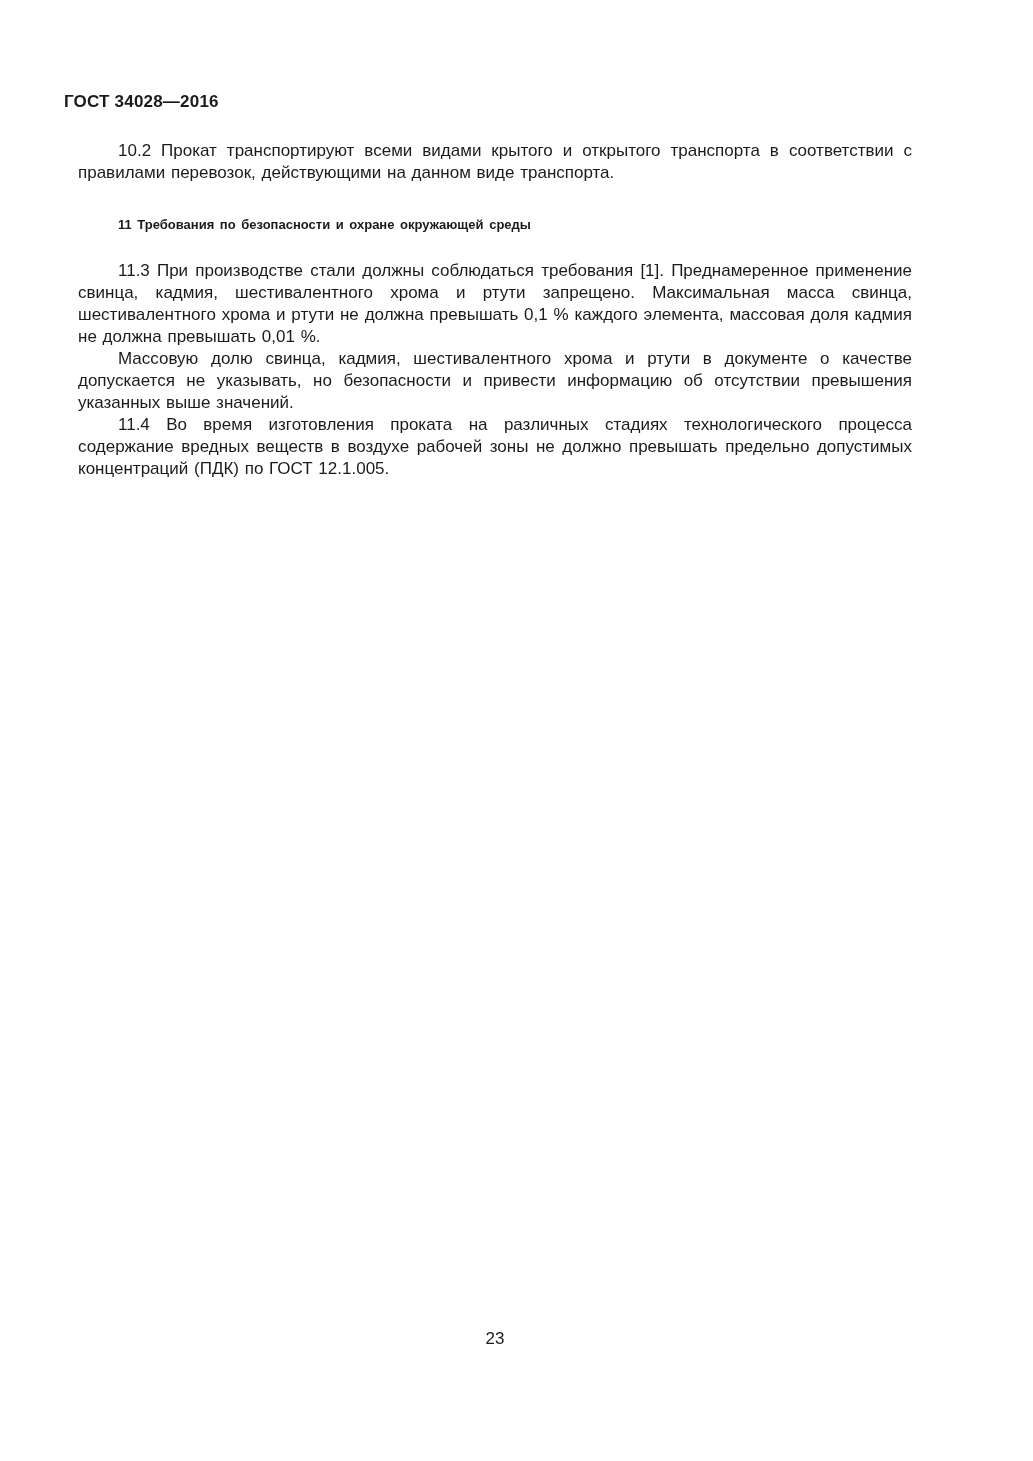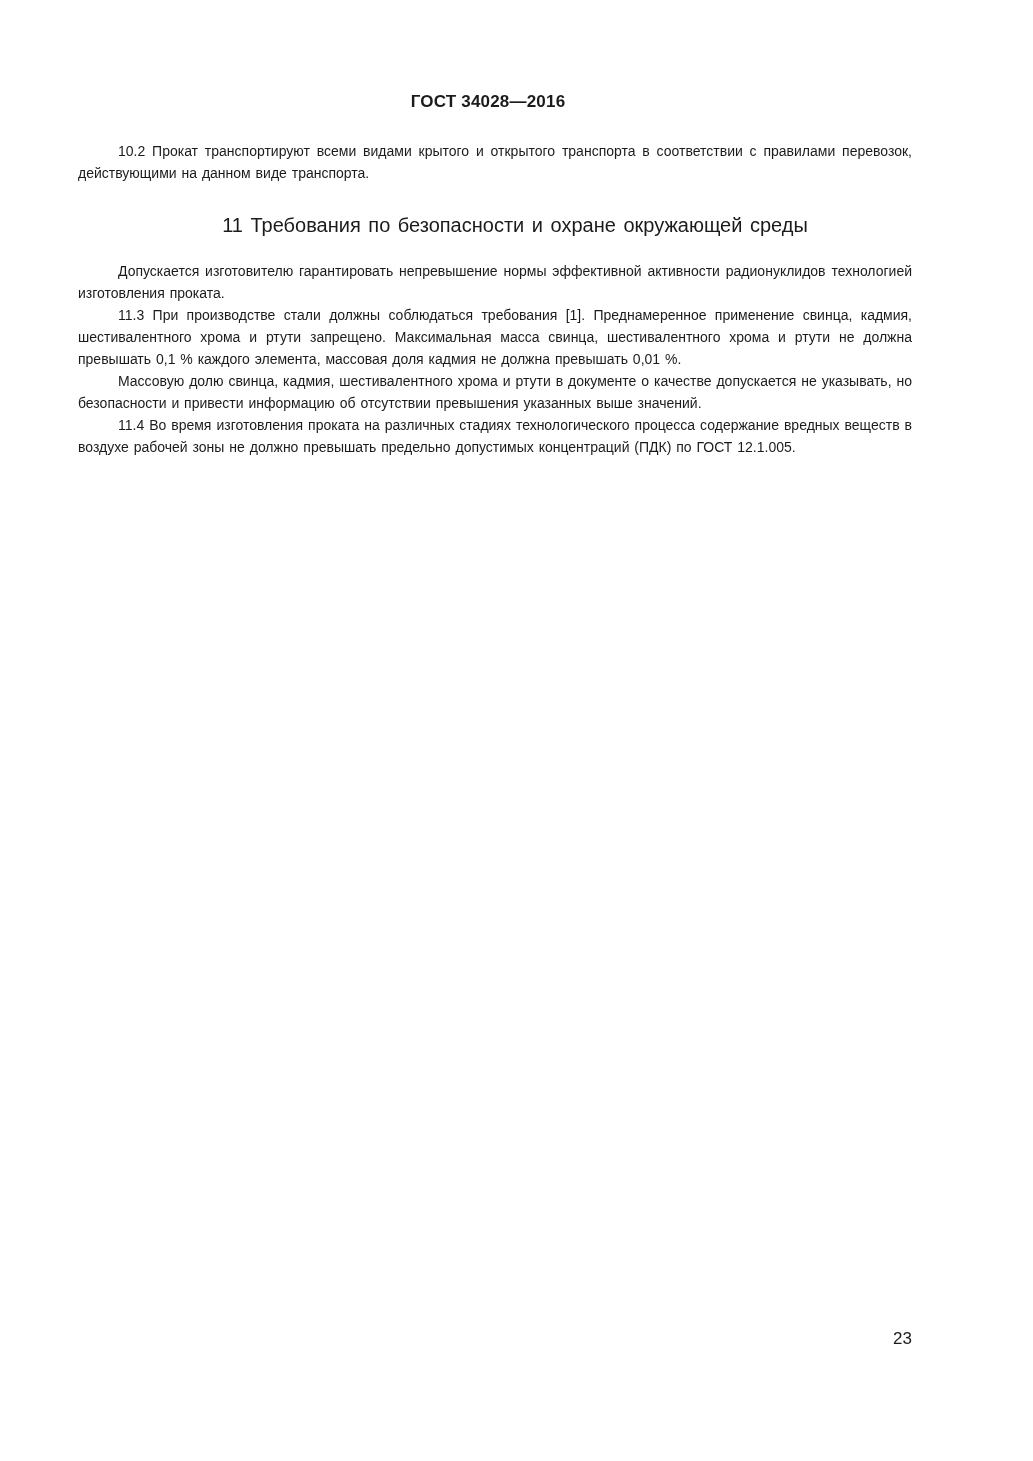--- a/index.html
+++ b/index.html
@@ -15,76 +15,74 @@
     background: #ffffff;
     font-family: "Liberation Sans", sans-serif;
     color: #1b1b1b;
     overflow: hidden;
   }
   .page-header {
     position: absolute;
     top: 92px;
     left: 64px;
     right: 121px;
-    text-align: center;
+    text-align: left;
   }
   .doc-code {
     font-size: 17px;
     font-weight: bold;
     letter-spacing: 0.2px;
   }
   .doc-body {
     position: absolute;
     top: 140px;
     left: 78px;
     right: 121px;
   }
   .para {
     margin: 0;
-    font-size: 14px;
+    font-size: 17px;
     line-height: 22px;
     text-align: justify;
     text-indent: 40px;
     word-spacing: 1px;
   }
   .section-title {
     margin: 29px 0 23px 0;
-    font-size: 20px;
+    font-size: 13px;
     line-height: 24px;
-    font-weight: normal;
+    font-weight: bold;
     text-indent: 40px;
     word-spacing: 2px;
-    text-align: center;
   }
   .page-footer {
     position: absolute;
     left: 78px;
     right: 121px;
     bottom: 112px;
-    text-align: right;
+    text-align: center;
   }
   .page-number {
     font-size: 17px;
   }
 </style>
 </head>
 <body>
 
 <div class="page">
 
   <div class="page-header">
     <span class="doc-code">ГОСТ 34028—2016</span>
   </div>
 
   <div class="doc-body">
     <p class="para">10.2 Прокат транспортируют всеми видами крытого и открытого транспорта в соответствии с правилами перевозок, действующими на данном виде транспорта.</p>
 
     <h2 class="section-title">11  Требования по безопасности и охране окружающей среды</h2>
 
-    <p class="para">Допускается изготовителю гарантировать непревышение нормы эффективной активности радионуклидов технологией изготовления проката.</p>
     <p class="para">11.3 При производстве стали должны соблюдаться требования [1]. Преднамеренное применение свинца, кадмия, шестивалентного хрома и ртути запрещено. Максимальная масса свинца, шестивалентного хрома и ртути не должна превышать 0,1 % каждого элемента, массовая доля кадмия не должна превышать 0,01 %.</p>
     <p class="para">Массовую долю свинца, кадмия, шестивалентного хрома и ртути в документе о качестве допускается не указывать, но безопасности и привести информацию об отсутствии превышения указанных выше значений.</p>
     <p class="para">11.4 Во время изготовления проката на различных стадиях технологического процесса содержание вредных веществ в воздухе рабочей зоны не должно превышать предельно допустимых концентраций (ПДК) по ГОСТ 12.1.005.</p>
   </div>
 
   <div class="page-footer">
     <span class="page-number">23</span>
   </div>
 
 </div>

